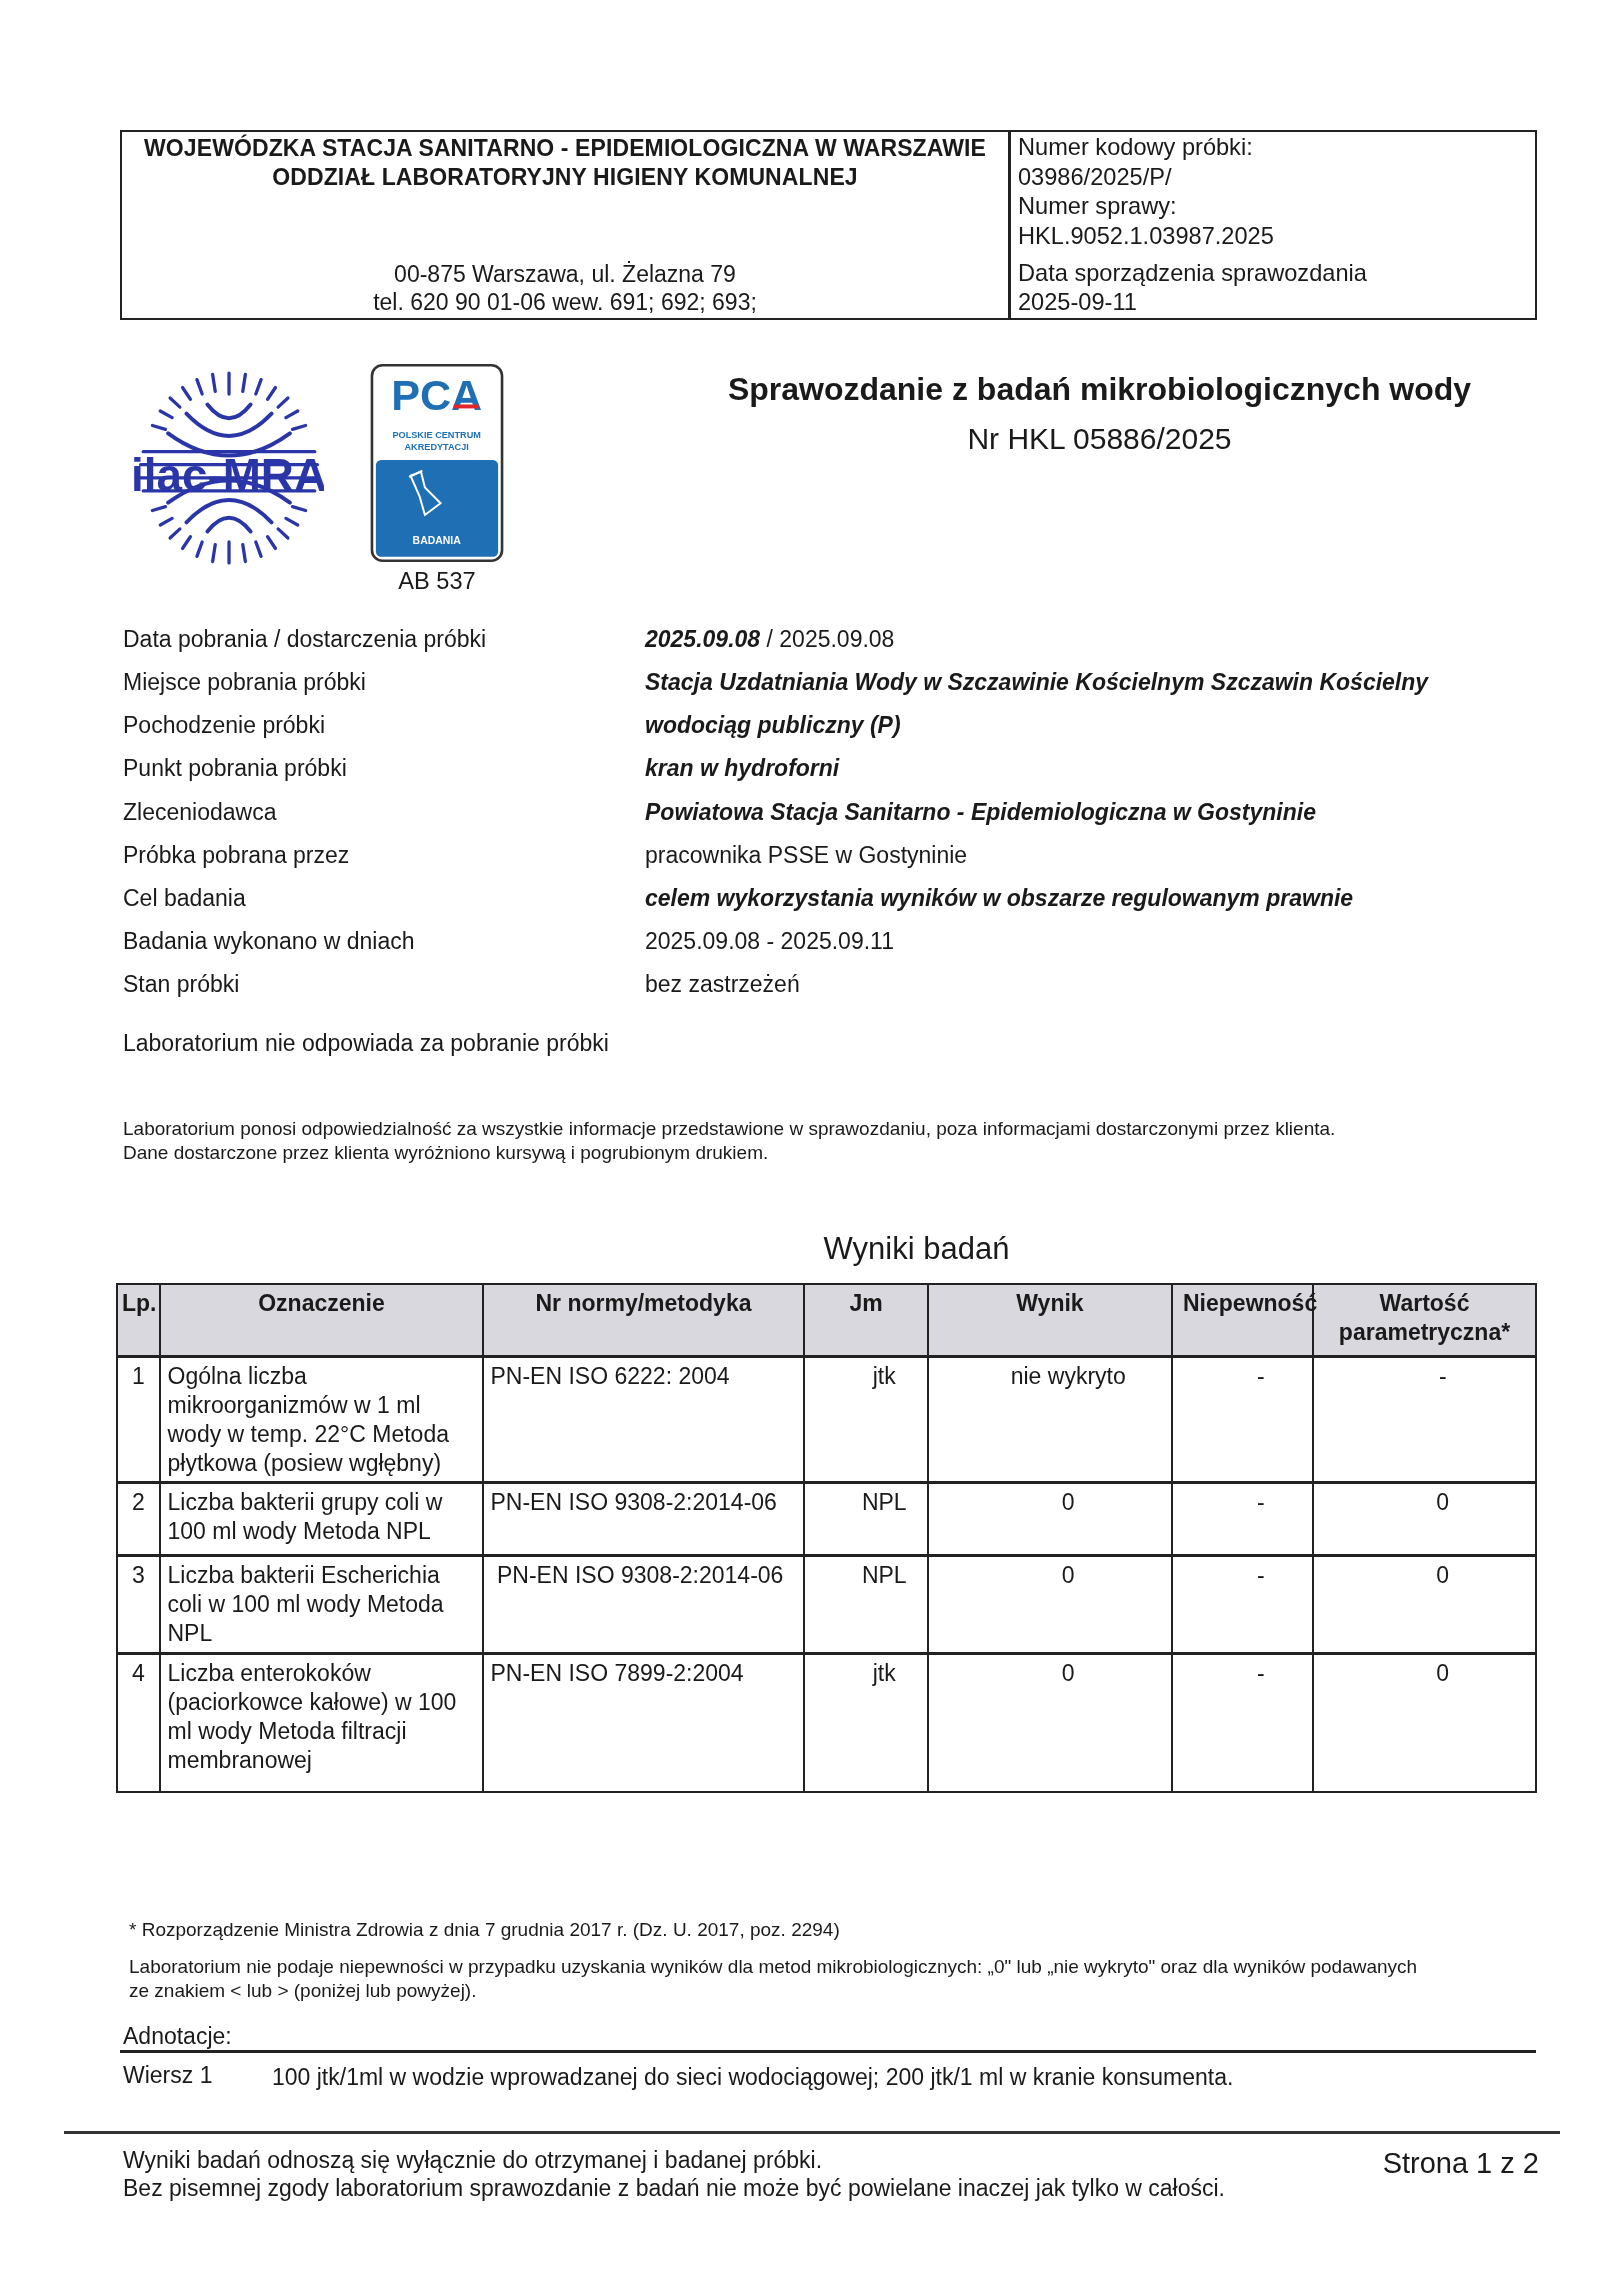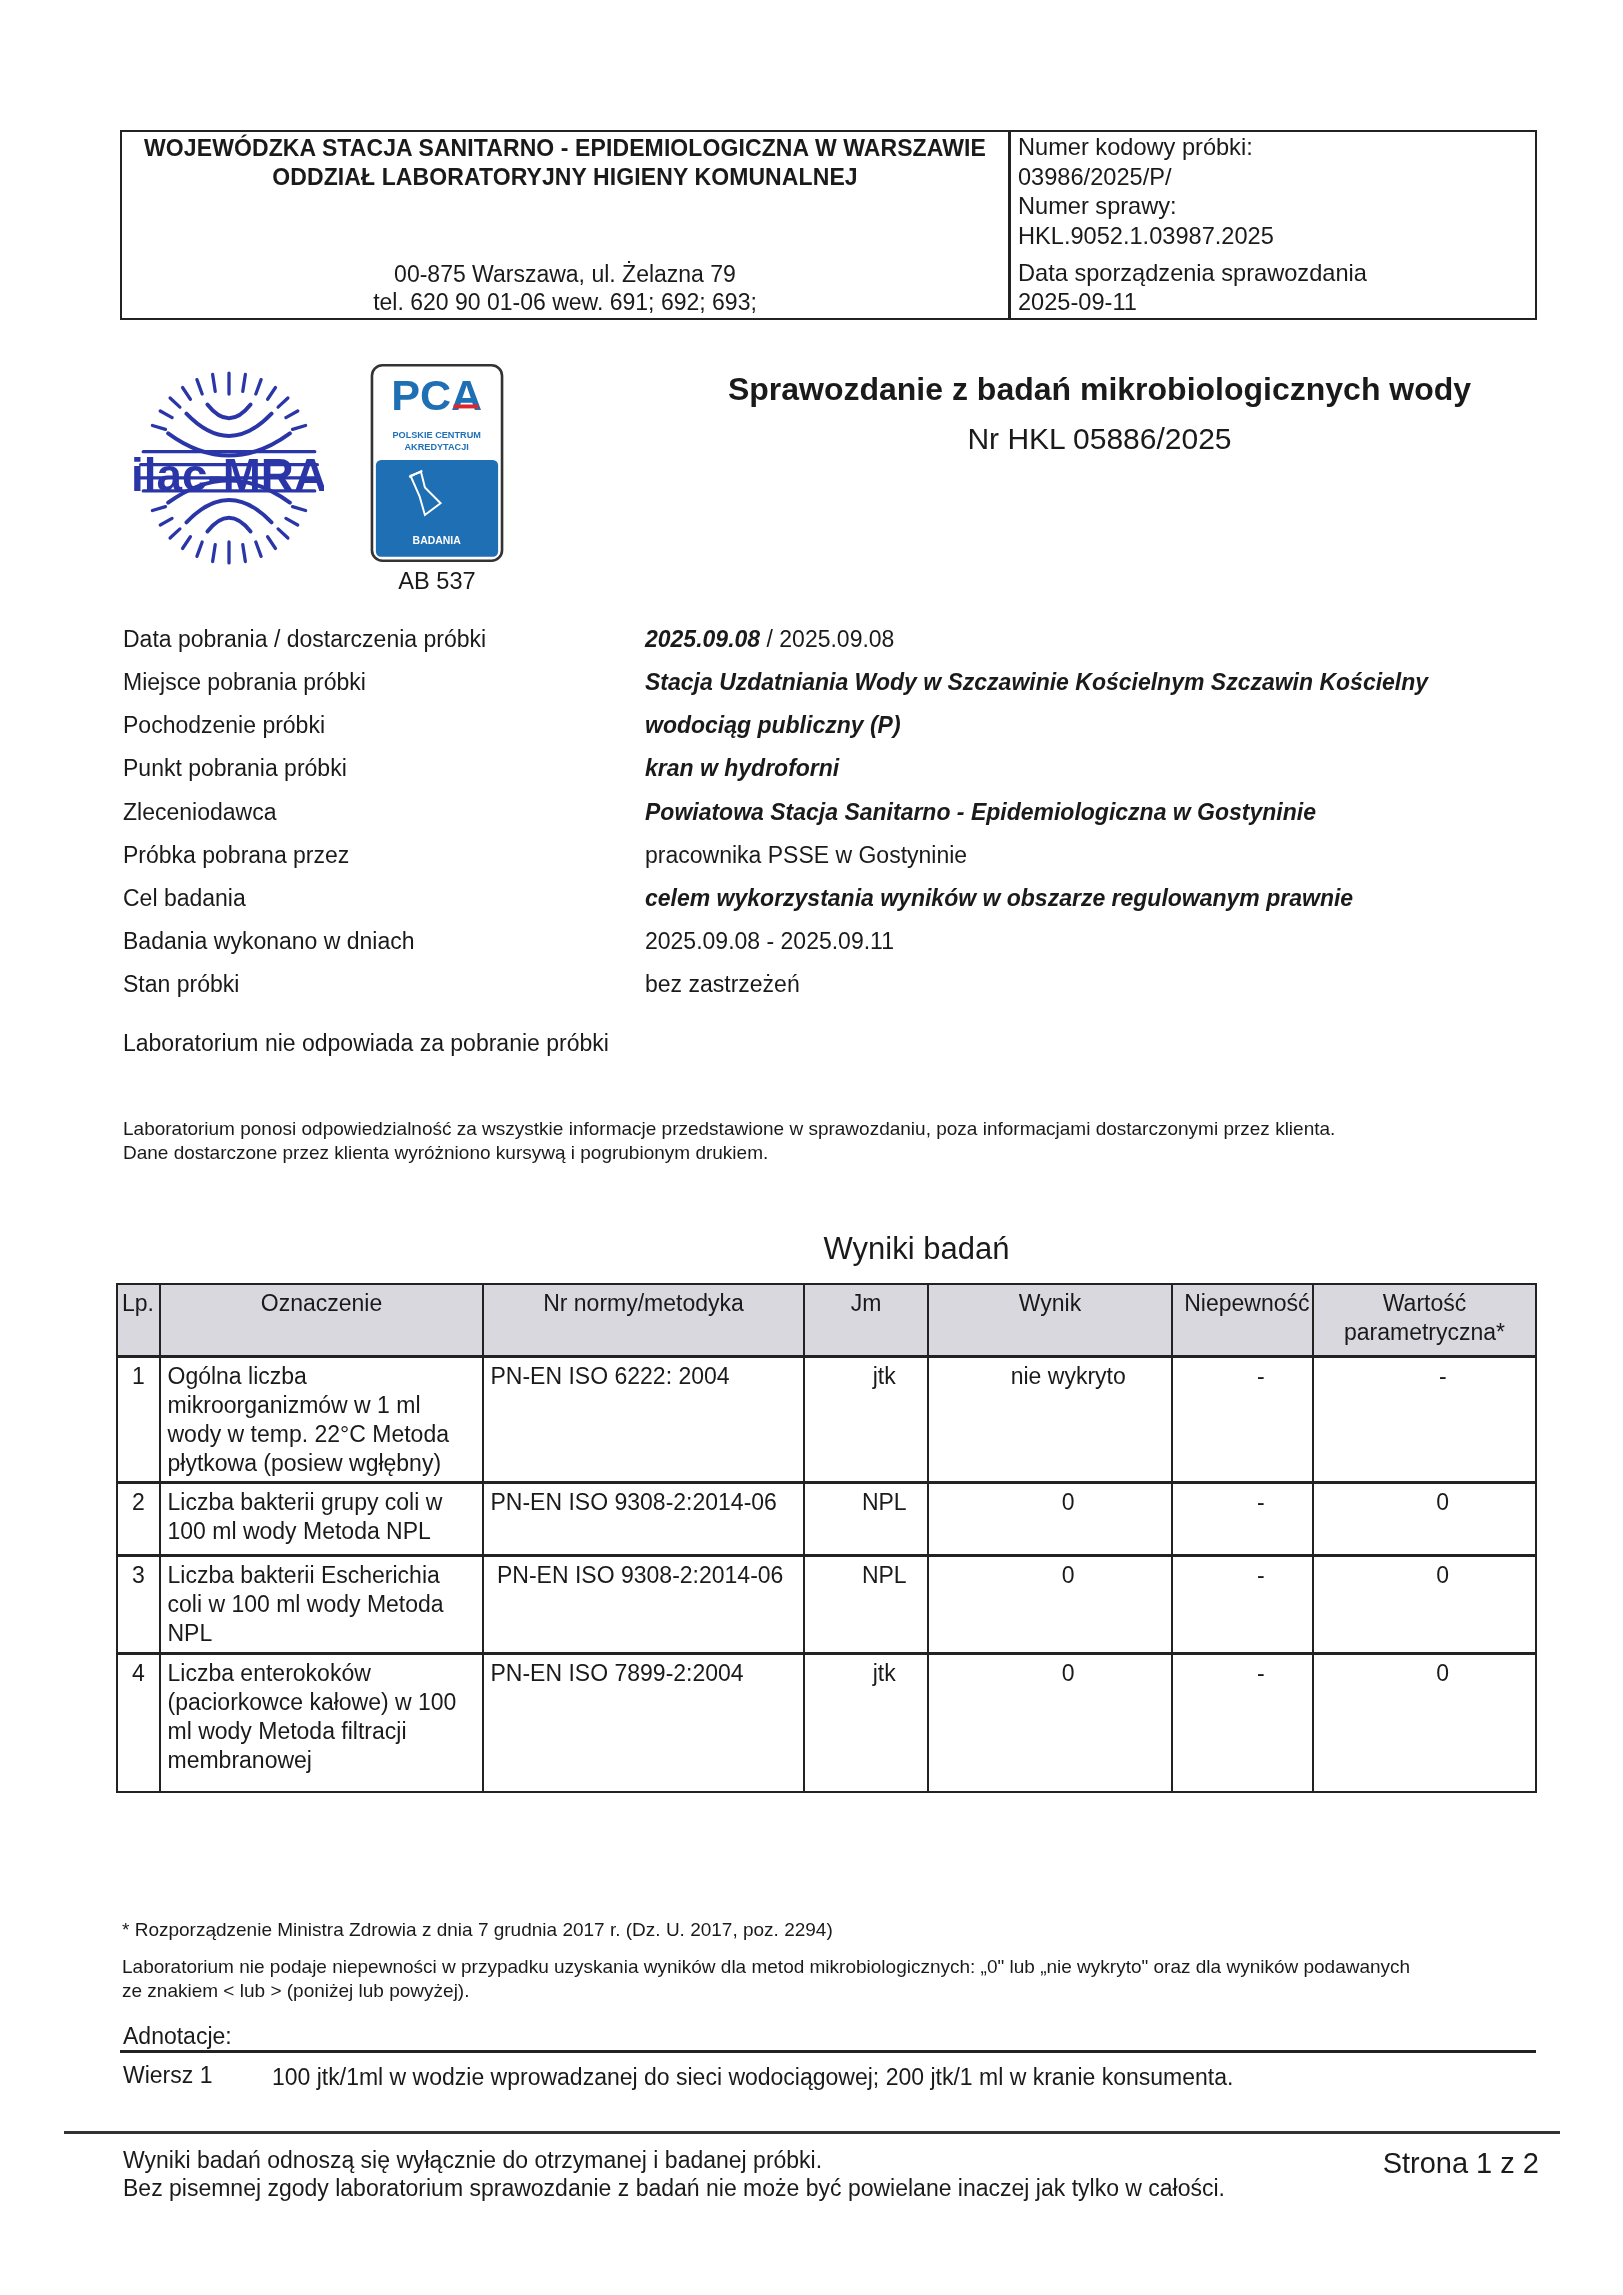--- a/index.html
+++ b/index.html
@@ -26,27 +26,27 @@
   .info-value { left:645px; font-size:23px; }
   .bi { font-weight:bold; font-style:italic; }
 
   .note { left:123px; font-size:19px; line-height:23.6px; }
 
   #results-title { left:589px; width:655px; top:1231px; text-align:center; font-size:31px; }
 
   
   #tbl { left:116px; top:1283px; width:1419px; border-collapse:collapse; table-layout:fixed; }
   #tbl th, #tbl td { border:2px solid #222; font-size:23px; font-weight:normal; vertical-align:top; padding:3.9px 6.5px 2.6px 6.5px; line-height:29px; }
-  #tbl th { background:#d9d8de; height:64px; }
+  #tbl th { background:#d9d8de; height:64px;font-weight:bold; }
   #tbl thead tr th { border-bottom:3.3px solid #222; }
   #tbl tbody tr td { border-top:3.3px solid #222; }
   #tbl td.c { text-align:center;padding-left:43px; }
   #tbl td.lp { text-align:center; padding-left:1.3px; padding-right:1.3px; }
 
-  .foot-small { left:122px; font-size:19px; line-height:25px; }
+  .foot-small { left:129px; font-size:19px; line-height:25px; }
   #annot-label { left:123px; top:2002px; font-size:23px; }
   #annot-line { left:120px; top:2043px; width:1416px; height:2.6px; background:#222; }
   #annot-row-label { left:123px; top:2055px; font-size:23px; }
   #annot-row-text { left:272px; top:2055px; width:1244px; font-size:23px; line-height:30px; }
 
   #footer-line { left:64px; top:2131px; width:1496px; height:3.3px; background:#333; }
   #footer-text { left:123px; top:2147px; font-size:23px; line-height:27.5px; }
   #page-no { left:1375px; width:164px; top:2147px; text-align:right; font-size:29px; }
 </style>
 </head>

